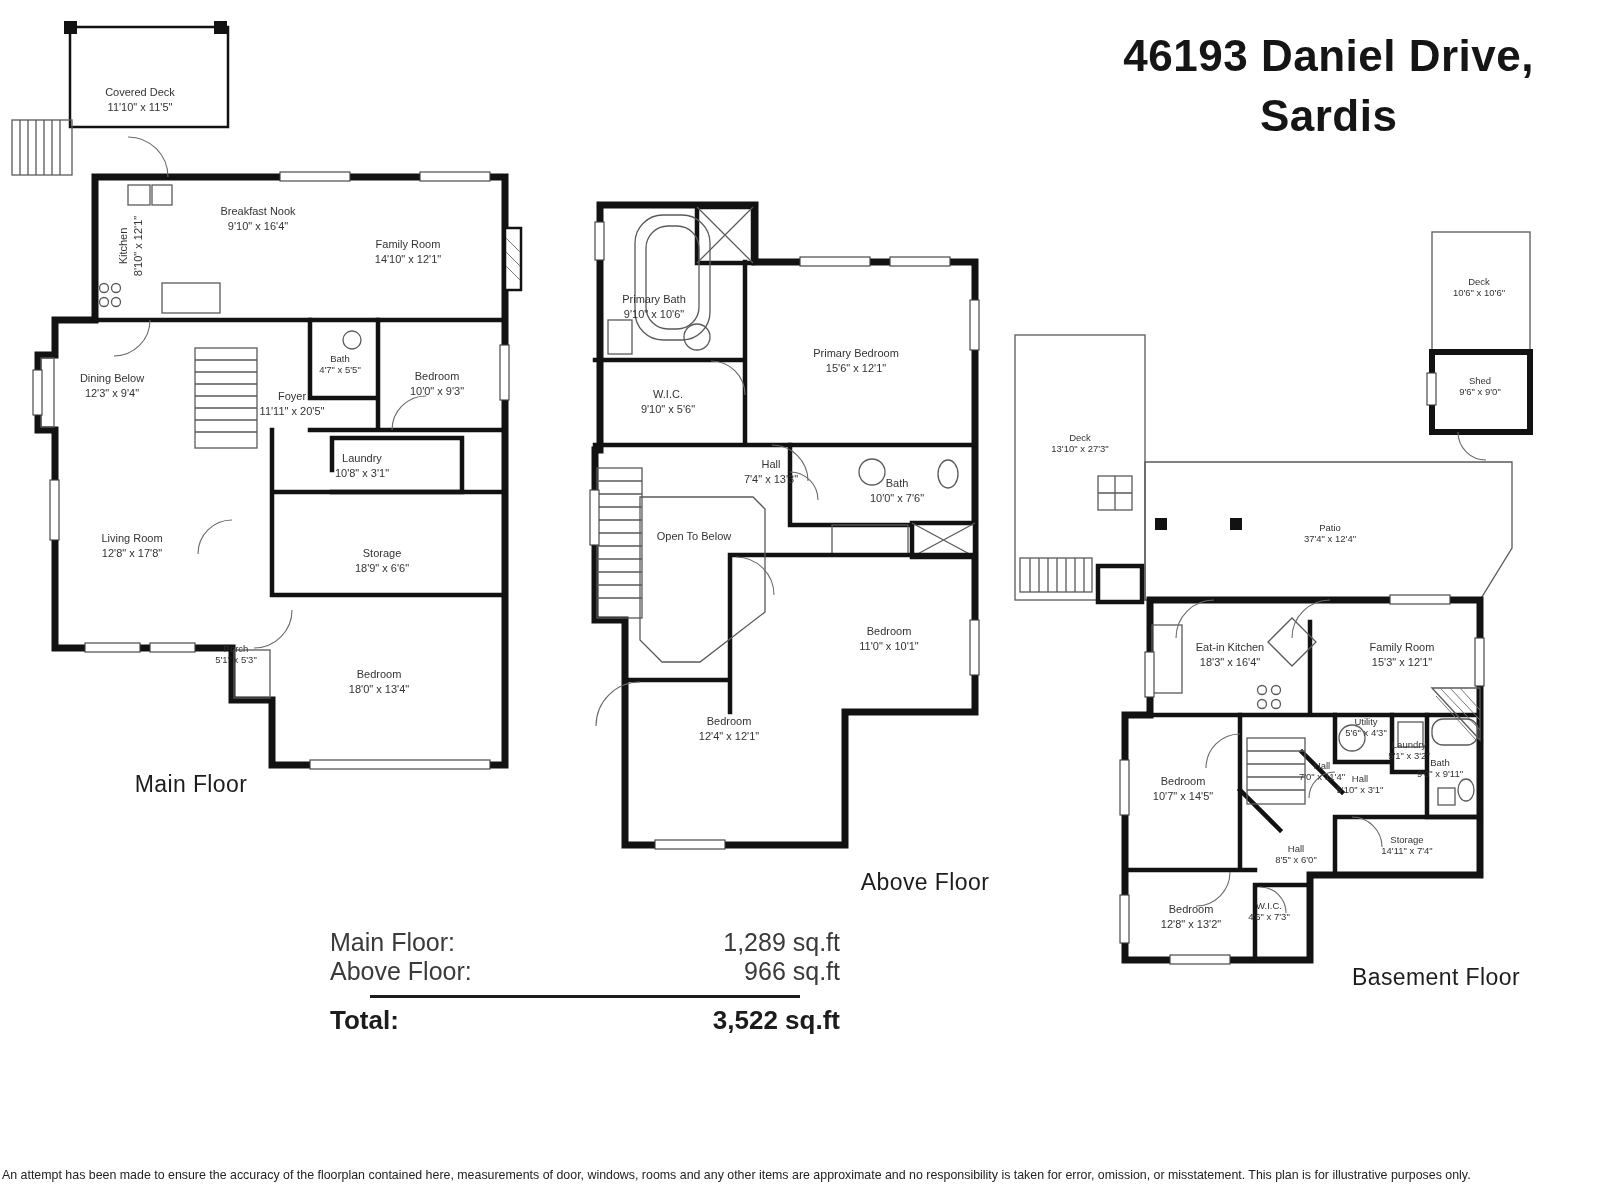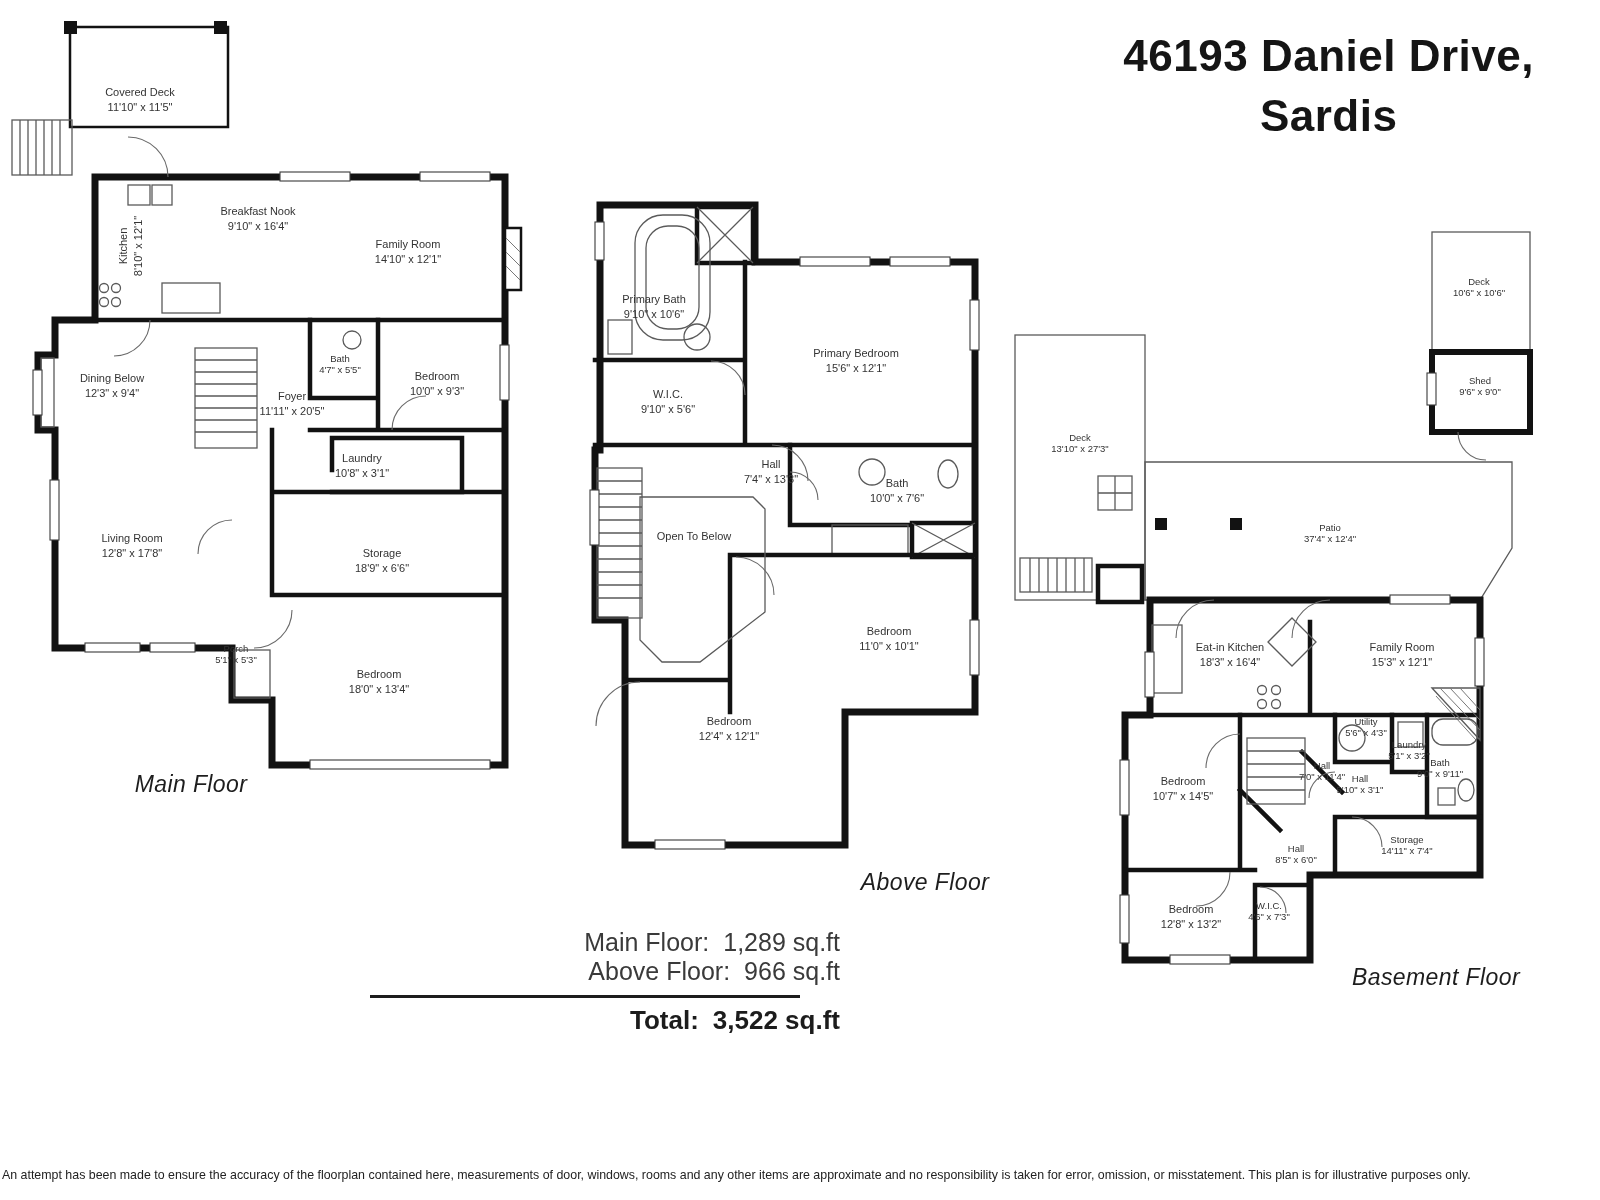--- a/index.html
+++ b/index.html
@@ -22,25 +22,25 @@
   .win{fill:#fff;stroke:#3a3a3a;stroke-width:1.1;}
   .solid{fill:#121212;stroke:none;}
   .hatch{stroke:#787878;stroke-width:1;}
 
   
   .room-label{position:absolute;transform:translate(-50%,-50%);text-align:center;
     color:#333;font-size:11px;line-height:1.35;white-space:nowrap;}
   .room-label.vert{transform:translate(-50%,-50%) rotate(-90deg);}
   .room-label.sm{font-size:9.5px;line-height:1.2;}
   .floor-label{position:absolute;transform:translate(-50%,-50%);color:#1d1d1d;
-    font-size:23px;letter-spacing:.4px;white-space:nowrap;font-style:italic;}
+    font-size:23px;letter-spacing:.4px;white-space:nowrap;}
 
   
   .summary{position:absolute;left:330px;top:928px;width:510px;color:#3a3a3a;}
-  .srow{display:flex;justify-content:flex-end;gap:14px;font-size:25px;line-height:29px;margin-bottom:0;}
+  .srow{display:flex;justify-content:space-between;gap:14px;font-size:25px;line-height:29px;margin-bottom:0;}
   .sval{}
   .sdivider{height:3px;background:#1c1c1c;margin:9px 0 8px 0;width:430px;margin-left:auto;margin-right:auto;}
   .srow.total{font-weight:700;color:#1c1c1c;font-size:26px;}
 
   
   .disclaimer{position:absolute;left:0;bottom:18px;width:1600px;padding:0 2px;box-sizing:border-box;
     font-size:12.4px;color:#222;white-space:nowrap;}
 </style>
 </head>
 <body>

